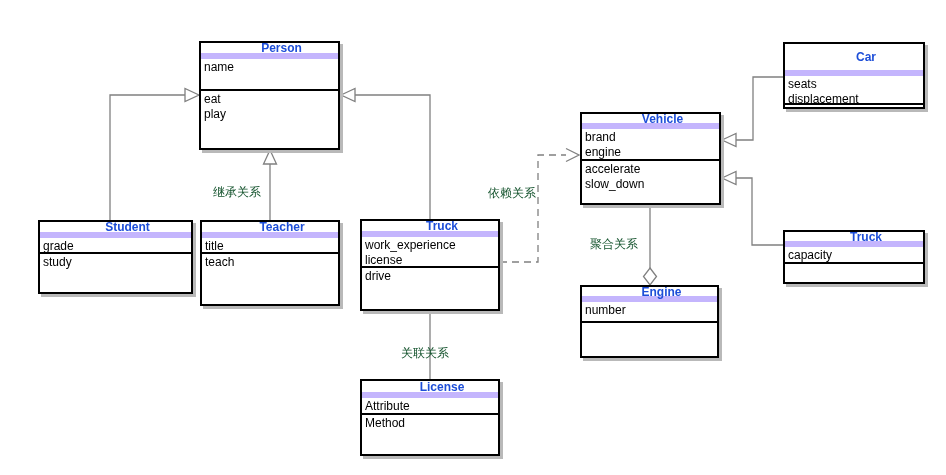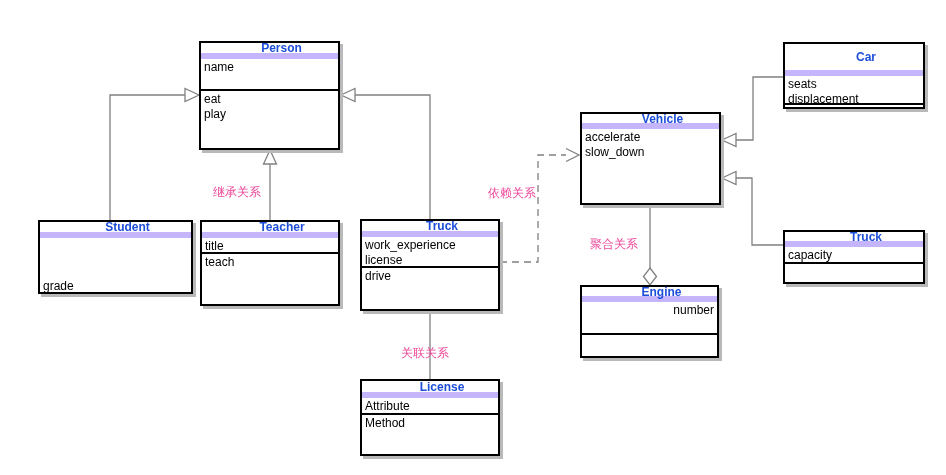--- a/index.html
+++ b/index.html
@@ -20,21 +20,21 @@
   }
   .cls-sec{
     box-sizing:border-box;flex:0 0 auto;padding:1px 0 0 0;overflow:hidden;
   }
   .cls-sec.divided{border-bottom:2px solid #000000;}
   .cls-sec.grow{flex:1 1 auto;}
   .row{
     font-size:12px;line-height:15px;color:#000;padding:0 3px;white-space:nowrap;
   }
   .edge-label{
-    position:absolute;font-size:12px;color:#ec4899;white-space:nowrap;
+    position:absolute;font-size:12px;color:#14532d;white-space:nowrap;
   }
 </style>
 </head>
 <body>
 
 <div id="canvas">
 
   <svg id="wires" width="946" height="475" viewBox="0 0 946 475" stroke="#808080" fill="none" stroke-width="1.3">
 
     <g>
@@ -81,21 +81,21 @@
     <div class="cls-title" style="height:16px;">Person</div>
     <div class="cls-sec divided" style="height:32px;">
       <div class="row">name</div>
     </div>
     <div class="cls-sec grow">
       <div class="row">eat</div>
       <div class="row">play</div>
     </div>
   </div>
 
-  <div class="cls" style="left:38px;top:220px;width:155px;height:74px;gap:40px;">
+  <div class="cls" style="left:38px;top:220px;width:155px;height:74px;">
     <div class="cls-title" style="height:16px;">Student</div>
     <div class="cls-sec divided" style="height:16px;">
       <div class="row">grade</div>
     </div>
     <div class="cls-sec grow">
       <div class="row">study</div>
     </div>
   </div>
 
   <div class="cls" style="left:200px;top:220px;width:140px;height:86px;">
@@ -124,29 +124,33 @@
     <div class="cls-sec divided" style="height:17px;">
       <div class="row">Attribute</div>
     </div>
     <div class="cls-sec grow">
       <div class="row">Method</div>
     </div>
   </div>
 
   <div class="cls" style="left:580px;top:112px;width:141px;height:93px;">
     <div class="cls-title" style="height:15px;">Vehicle</div>
+    <div class="cls-sec divided" style="height:32px;">
+      <div class="row">brand</div>
+      <div class="row">engine</div>
+    </div>
     <div class="cls-sec grow">
       <div class="row">accelerate</div>
       <div class="row">slow_down</div>
     </div>
   </div>
 
   <div class="cls" style="left:580px;top:285px;width:139px;height:73px;">
     <div class="cls-title" style="height:15px;">Engine</div>
-    <div class="cls-sec divided" style="height:33px;text-align:right;">
+    <div class="cls-sec divided" style="height:21px;">
       <div class="row">number</div>
     </div>
     <div class="cls-sec grow"></div>
   </div>
 
   <div class="cls" style="left:783px;top:42px;width:142px;height:67px;">
     <div class="cls-title" style="height:32px;">Car</div>
     <div class="cls-sec divided" style="height:29px;">
       <div class="row">seats</div>
       <div class="row">displacement</div>

